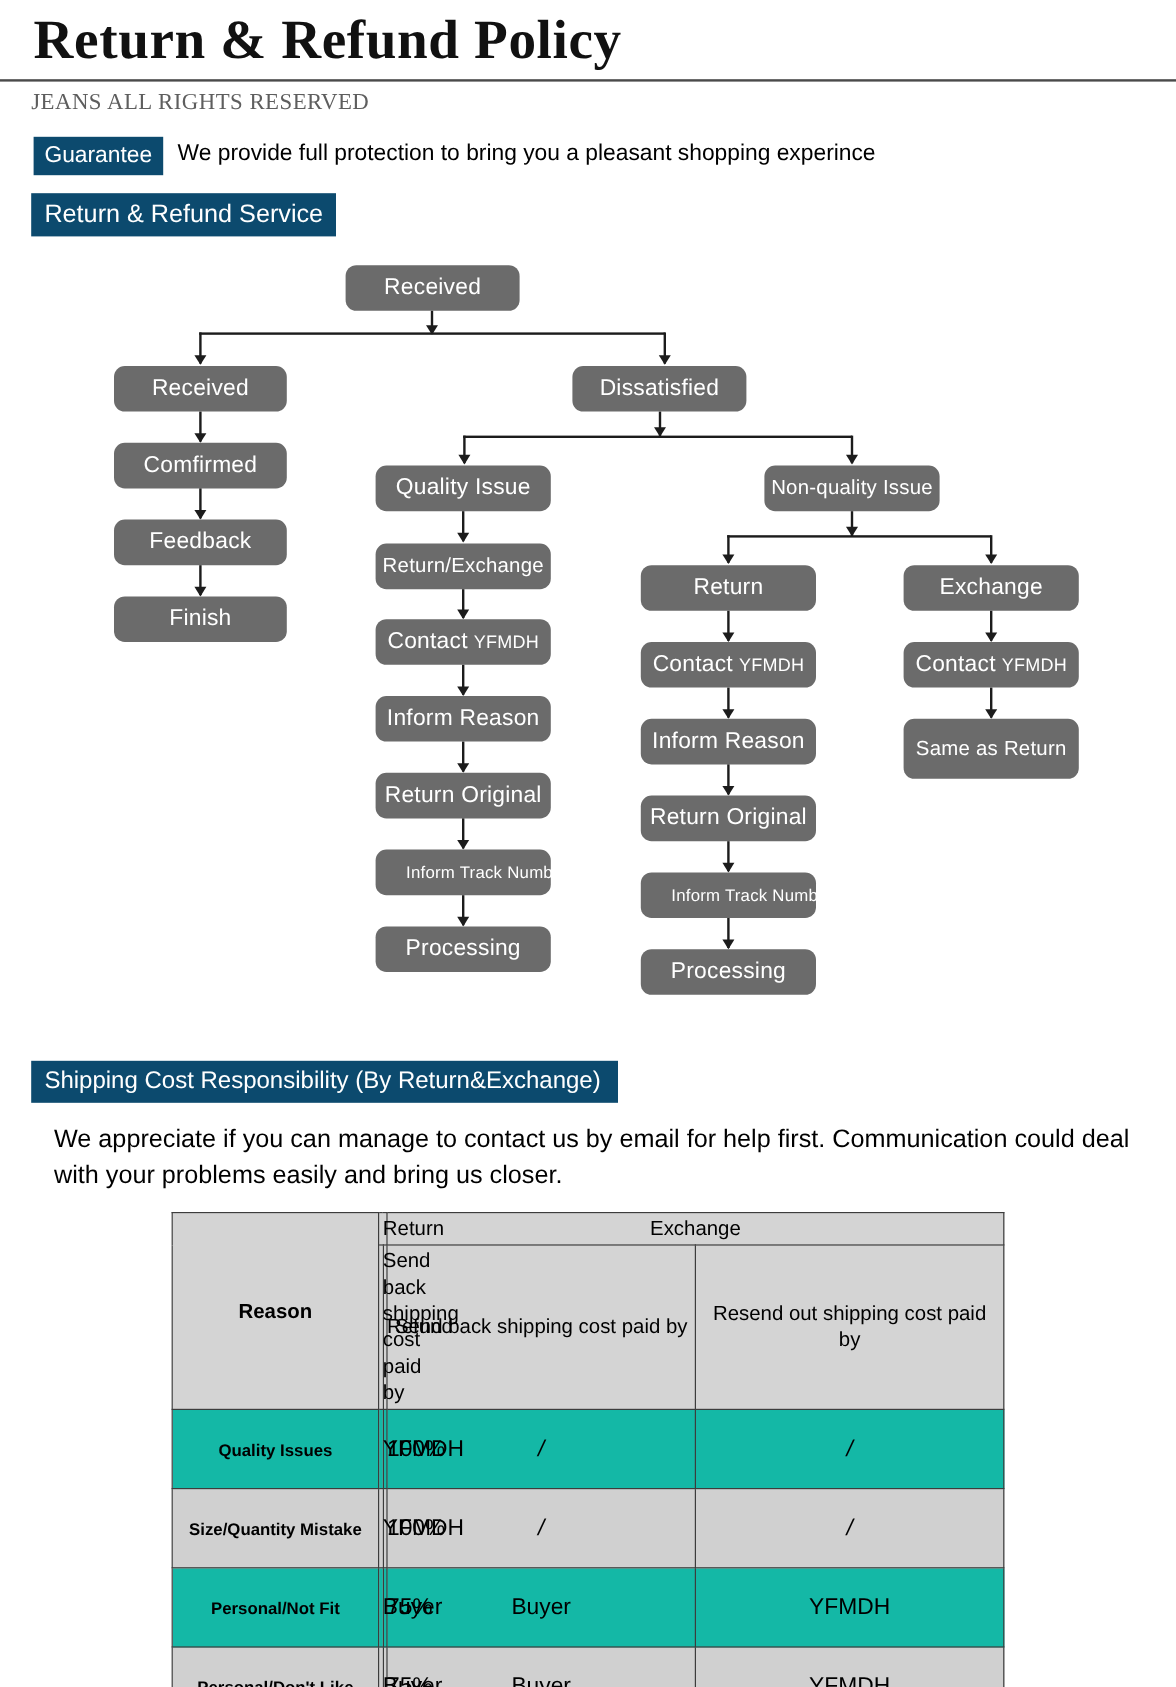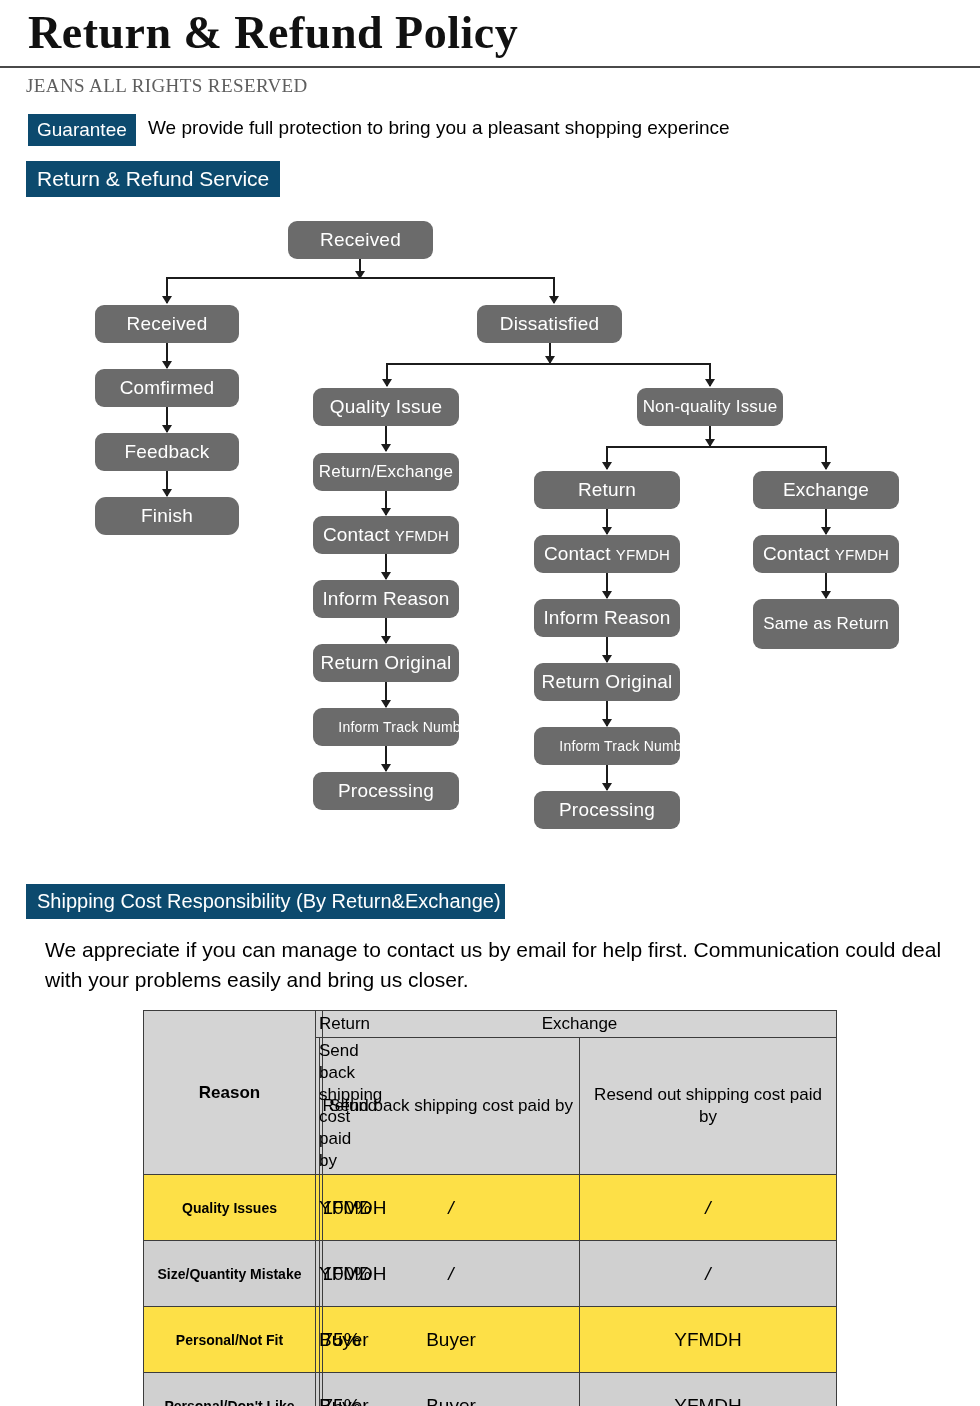--- a/index.html
+++ b/index.html
@@ -109,21 +109,21 @@
   .arrowhead {
     position: absolute;
     width: 0;
     height: 0;
     border-left: 5px solid transparent;
     border-right: 5px solid transparent;
     border-top: 8px solid #1c1c1c;
   }
 
   
-  #shipping-tag { left: 26px; top: 884px; font-size: 20px; padding: 7px 4px 8px 11px; }
+  #shipping-tag { left: 26px; top: 884px; font-size: 20px; padding: 7px 14px 8px 11px; }
   #shipping-note {
     position: absolute;
     left: 24px;
     top: 935px;
     width: 930px;
     font-size: 21px;
     line-height: 30px;
     color: #000;
     margin-left: 21px;
   }
@@ -148,21 +148,21 @@
   #cost-table thead td, #cost-table thead th {
     background: #d4d4d4;
     font-size: 17px;
     line-height: 22px;
   }
   #cost-table thead .reason-head {
     font-weight: bold;
     font-size: 17px;
   }
   #cost-table tbody tr { height: 66px; }
-  #cost-table tbody tr.row-odd td { background: #fde047; }
+  #cost-table tbody tr.row-odd td { background: #14b8a6; }
   #cost-table tbody tr.row-even td { background: #d0d0d0; }
   #cost-table tbody td.reason-cell {
     font-weight: bold;
     font-size: 14px;
   }
   #cost-table tbody td.val-cell {
     font-size: 19px;
   }
   #cost-table tbody td.slash-cell {
     font-size: 19px;
@@ -205,21 +205,21 @@
   </div>
   <div class="vline" style="left:166px; top:202px; height:25px;"></div>
   <div class="arrowhead" style="left:162px; top:220px;"></div>
 
   <div class="node sz-lg" style="left:95px; top:228px; width:144px; height:38px;">
     <span>Feedback</span>
   </div>
   <div class="vline" style="left:166px; top:266px; height:25px;"></div>
   <div class="arrowhead" style="left:162px; top:284px;"></div>
 
-  <div class="node sz-lg" style="left:95px; top:292px; width:144px; height:38px;border-radius:11px;">
+  <div class="node sz-lg" style="left:95px; top:292px; width:144px; height:38px;">
     <span>Finish</span>
   </div>
 
   <div class="node sz-lg" style="left:477px; top:100px; width:145px; height:38px;">
     <span>Dissatisfied</span>
   </div>
 
   <div class="vline" style="left:549px; top:138px; height:21px;"></div>
   <div class="arrowhead" style="left:545px; top:151px;"></div>
   <div class="hline" style="left:386px; top:158px; width:324px;"></div>

